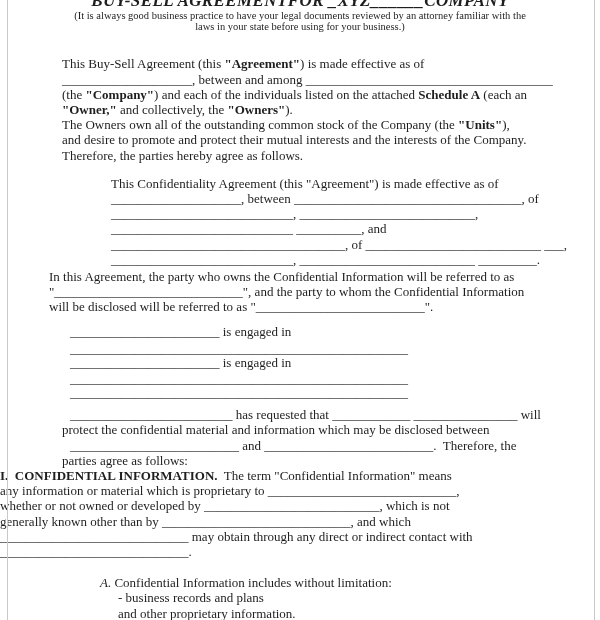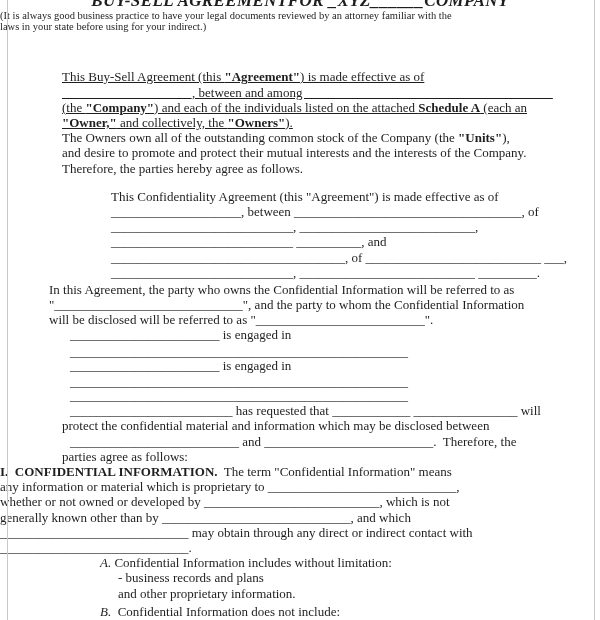--- a/index.html
+++ b/index.html
@@ -12,54 +12,54 @@
   .page-edge { position:absolute; top:0; bottom:0; width:1px; background:#c9c9c9; }
   .page-edge.left { left:7px; }
   .page-edge.right { left:594px; }
 
   .doc-title {
     text-align:center; font-weight:bold; font-style:italic;
     font-size:17px; line-height:18px; margin-top:-8px; letter-spacing:.4px;
     white-space:nowrap;
   }
   .doc-subtitle {
-    font-size:10.5px; line-height:11.2px;
+    text-align:center; font-size:10.5px; line-height:11.2px;
   }
 
   .block { white-space:pre; }
   .line { line-height:15.2px; }
   .b { font-weight:bold; }
   .i { font-style:italic; }
   .sub { margin-left:18px; }
   .ind8 { margin-left:8px; }
   .gap4 { margin-top:4px; }
   .gap3 { margin-top:3px; }
 
-  [data-name="buy-sell-intro-paragraph"]            { margin-left:62px; margin-top:37px;text-decoration:underline; }
+  [data-name="buy-sell-intro-paragraph"]            { margin-left:62px; margin-top:24px; }
   [data-name="owners-recital-paragraph"]            { margin-left:62px;  }
   [data-name="confidentiality-effective-paragraph"] { margin-left:111px; margin-top:13px; }
   [data-name="parties-designation-paragraph"]       { margin-left:41px; margin-top:2px;  }
-  [data-name="engaged-in-fill-section"]             { margin-left:70px; }
+  [data-name="engaged-in-fill-section"]             { margin-left:70px; margin-top:10px; }
   [data-name="engaged-in-fill-section"] .line       { line-height:13.5px; }
-  [data-name="requested-protection-paragraph"]      { margin-left:62px; margin-top:1px;  }
+  [data-name="requested-protection-paragraph"]      { margin-left:62px; margin-top:8px;  }
   [data-name="section-1-confidential-information"]  { margin-top:0px;  }
-  [data-name="list-item-a"]                         { margin-left:100px; margin-top:0; }
+  [data-name="list-item-a"]                         { margin-left:100px; margin-top:16px; }
   [data-name="list-item-b"]                         { margin-left:100px; margin-top:3px; }
 </style>
 </head>
 <body>
 
 <div class="page-edge left" data-name="page-left-edge-line"></div>
 <div class="page-edge right" data-name="page-right-edge-line"></div>
 
 <div class="doc-title" data-name="document-title">BUY-SELL AGREEMENTFOR _XYZ______COMPANY</div>
 
 <div class="doc-subtitle" data-name="document-subtitle">
   <div data-name="document-subtitle-line1">(It is always good business practice to have your legal documents reviewed by an attorney familiar with the</div>
-  <div data-name="document-subtitle-line2">laws in your state before using for your indirect.)</div>
+  <div data-name="document-subtitle-line2">laws in your state before using for your business.)</div>
 </div>
 
 <main id="doc" data-name="document-body">
     <div class="block" data-name="buy-sell-intro-paragraph"><div class="line" data-name="text-line"><span data-name="text-run">This Buy-Sell Agreement (this </span><span data-name="text-run" class="b">"Agreement"</span><span data-name="text-run">) is made effective as of</span></div><div class="line" data-name="text-line"><span data-name="text-run">____________________, between and among ______________________________________</span></div><div class="line" data-name="text-line"><span data-name="text-run">(the </span><span data-name="text-run" class="b">"Company"</span><span data-name="text-run">) and each of the individuals listed on the attached </span><span data-name="text-run" class="b">Schedule A</span><span data-name="text-run"> (each an</span></div><div class="line" data-name="text-line"><span data-name="text-run" class="b">"Owner,"</span><span data-name="text-run"> and collectively, the </span><span data-name="text-run" class="b">"Owners"</span><span data-name="text-run">).</span></div></div>
     <div class="block" data-name="owners-recital-paragraph"><div class="line" data-name="text-line"><span data-name="text-run">The Owners own all of the outstanding common stock of the Company (the </span><span data-name="text-run" class="b">"Units"</span><span data-name="text-run">),</span></div><div class="line" data-name="text-line"><span data-name="text-run">and desire to promote and protect their mutual interests and the interests of the Company.</span></div><div class="line" data-name="text-line"><span data-name="text-run">Therefore, the parties hereby agree as follows.</span></div></div>
     <div class="block" data-name="confidentiality-effective-paragraph"><div class="line" data-name="text-line"><span data-name="text-run">This Confidentiality Agreement (this "Agreement") is made effective as of</span></div><div class="line" data-name="text-line"><span data-name="text-run">____________________, between ___________________________________, of</span></div><div class="line" data-name="text-line"><span data-name="text-run">____________________________, ___________________________,</span></div><div class="line" data-name="text-line"><span data-name="text-run">____________________________ __________, and</span></div><div class="line" data-name="text-line"><span data-name="text-run">____________________________________, of ___________________________ ___,</span></div><div class="line" data-name="text-line"><span data-name="text-run">____________________________, ___________________________ _________.</span></div></div>
     <div class="block" data-name="parties-designation-paragraph"><div class="line ind8" data-name="text-line"><span data-name="text-run">In this Agreement, the party who owns the Confidential Information will be referred to as</span></div><div class="line ind8" data-name="text-line"><span data-name="text-run">"_____________________________", and the party to whom the Confidential Information</span></div><div class="line ind8" data-name="text-line"><span data-name="text-run">will be disclosed will be referred to as "__________________________".</span></div></div>
     <div class="block" data-name="engaged-in-fill-section"><div class="line" data-name="text-line"><span data-name="text-run">_______________________ is engaged in</span></div><div class="line gap4" data-name="text-line"><span data-name="text-run">____________________________________________________</span></div><div class="line" data-name="text-line"><span data-name="text-run">_______________________ is engaged in</span></div><div class="line gap3" data-name="text-line"><span data-name="text-run">____________________________________________________</span></div><div class="line" data-name="text-line"><span data-name="text-run">____________________________________________________</span></div></div>
     <div class="block" data-name="requested-protection-paragraph"><div class="line ind8" data-name="text-line"><span data-name="text-run">_________________________ has requested that ____________ ________________ will</span></div><div class="line" data-name="text-line"><span data-name="text-run">protect the confidential material and information which may be disclosed between</span></div><div class="line ind8" data-name="text-line"><span data-name="text-run">__________________________ and __________________________.  Therefore, the</span></div><div class="line" data-name="text-line"><span data-name="text-run">parties agree as follows:</span></div></div>
     <div class="block" data-name="section-1-confidential-information"><div class="line" data-name="text-line"><span data-name="text-run" class="b">I.  CONFIDENTIAL INFORMATION.</span><span data-name="text-run">  The term "Confidential Information" means</span></div><div class="line" data-name="text-line"><span data-name="text-run">any information or material which is proprietary to _____________________________,</span></div><div class="line" data-name="text-line"><span data-name="text-run">whether or not owned or developed by ___________________________, which is not</span></div><div class="line" data-name="text-line"><span data-name="text-run">generally known other than by _____________________________, and which</span></div><div class="line" data-name="text-line"><span data-name="text-run">_____________________________ may obtain through any direct or indirect contact with</span></div><div class="line" data-name="text-line"><span data-name="text-run">_____________________________.</span></div></div>

